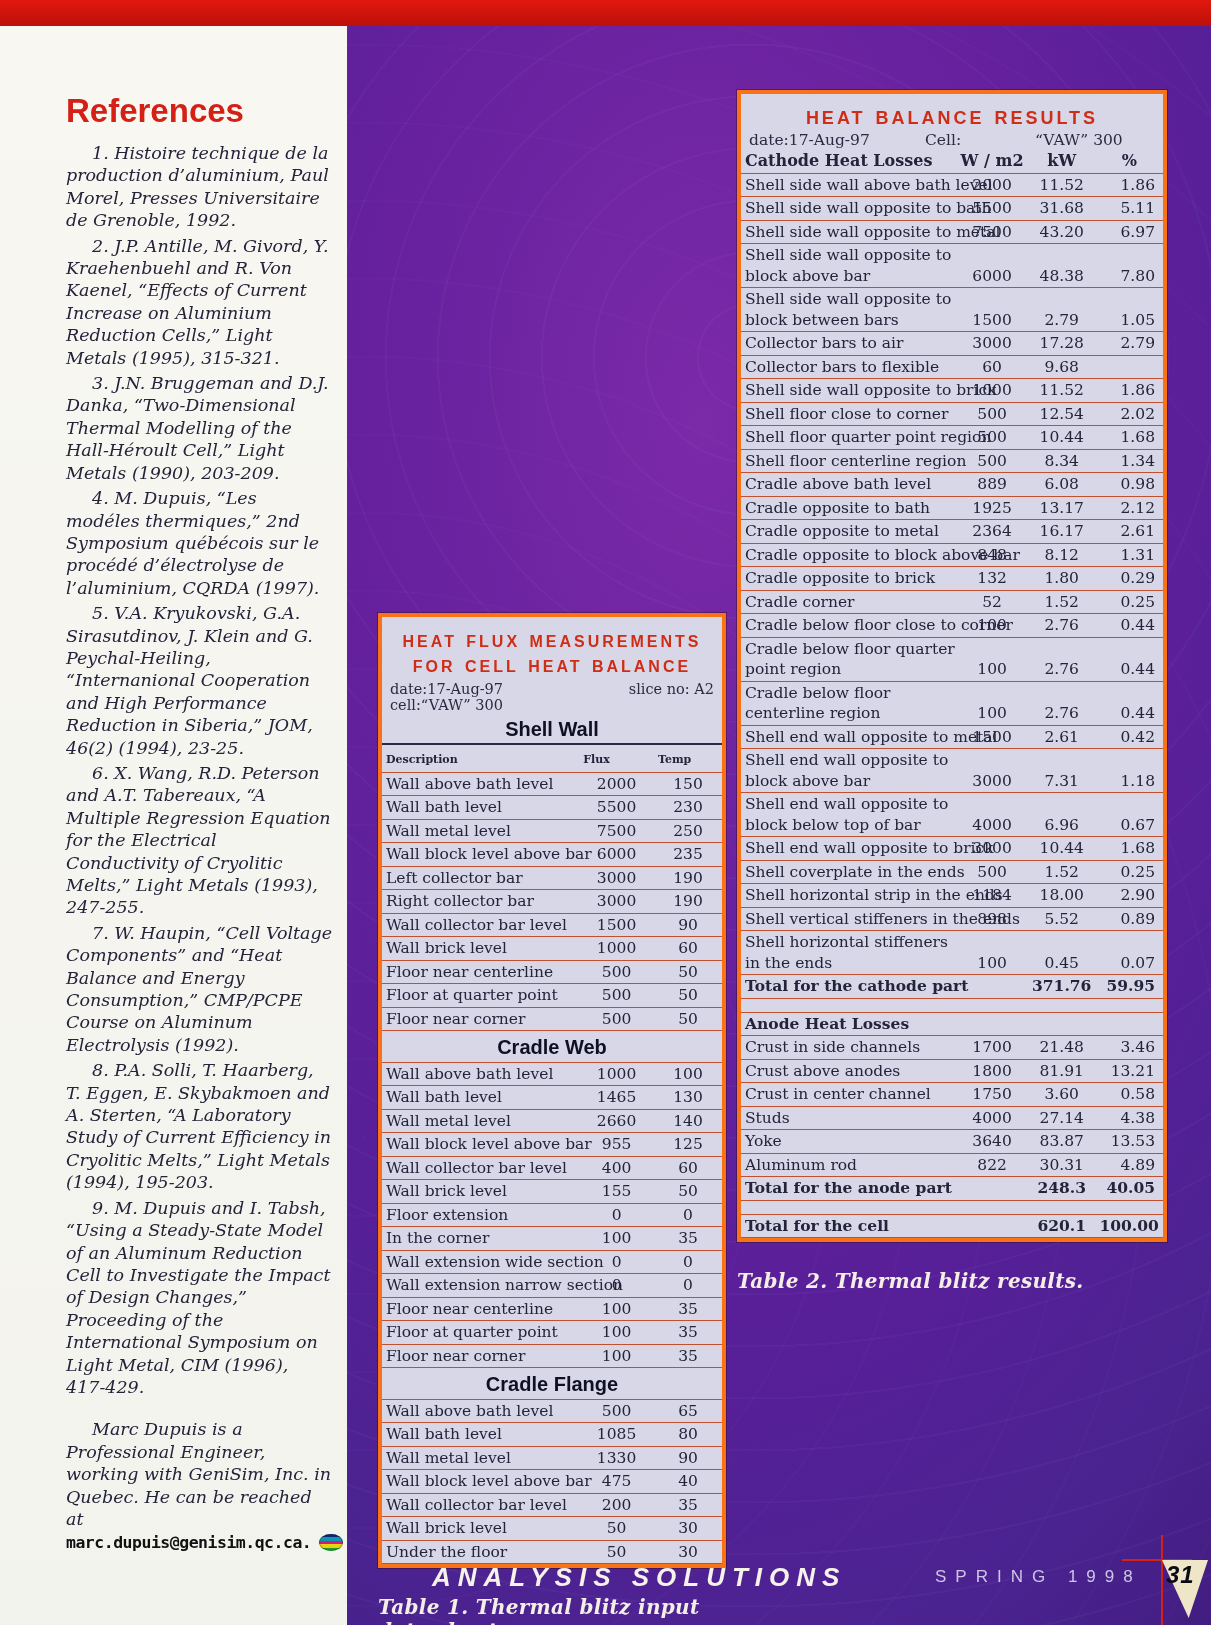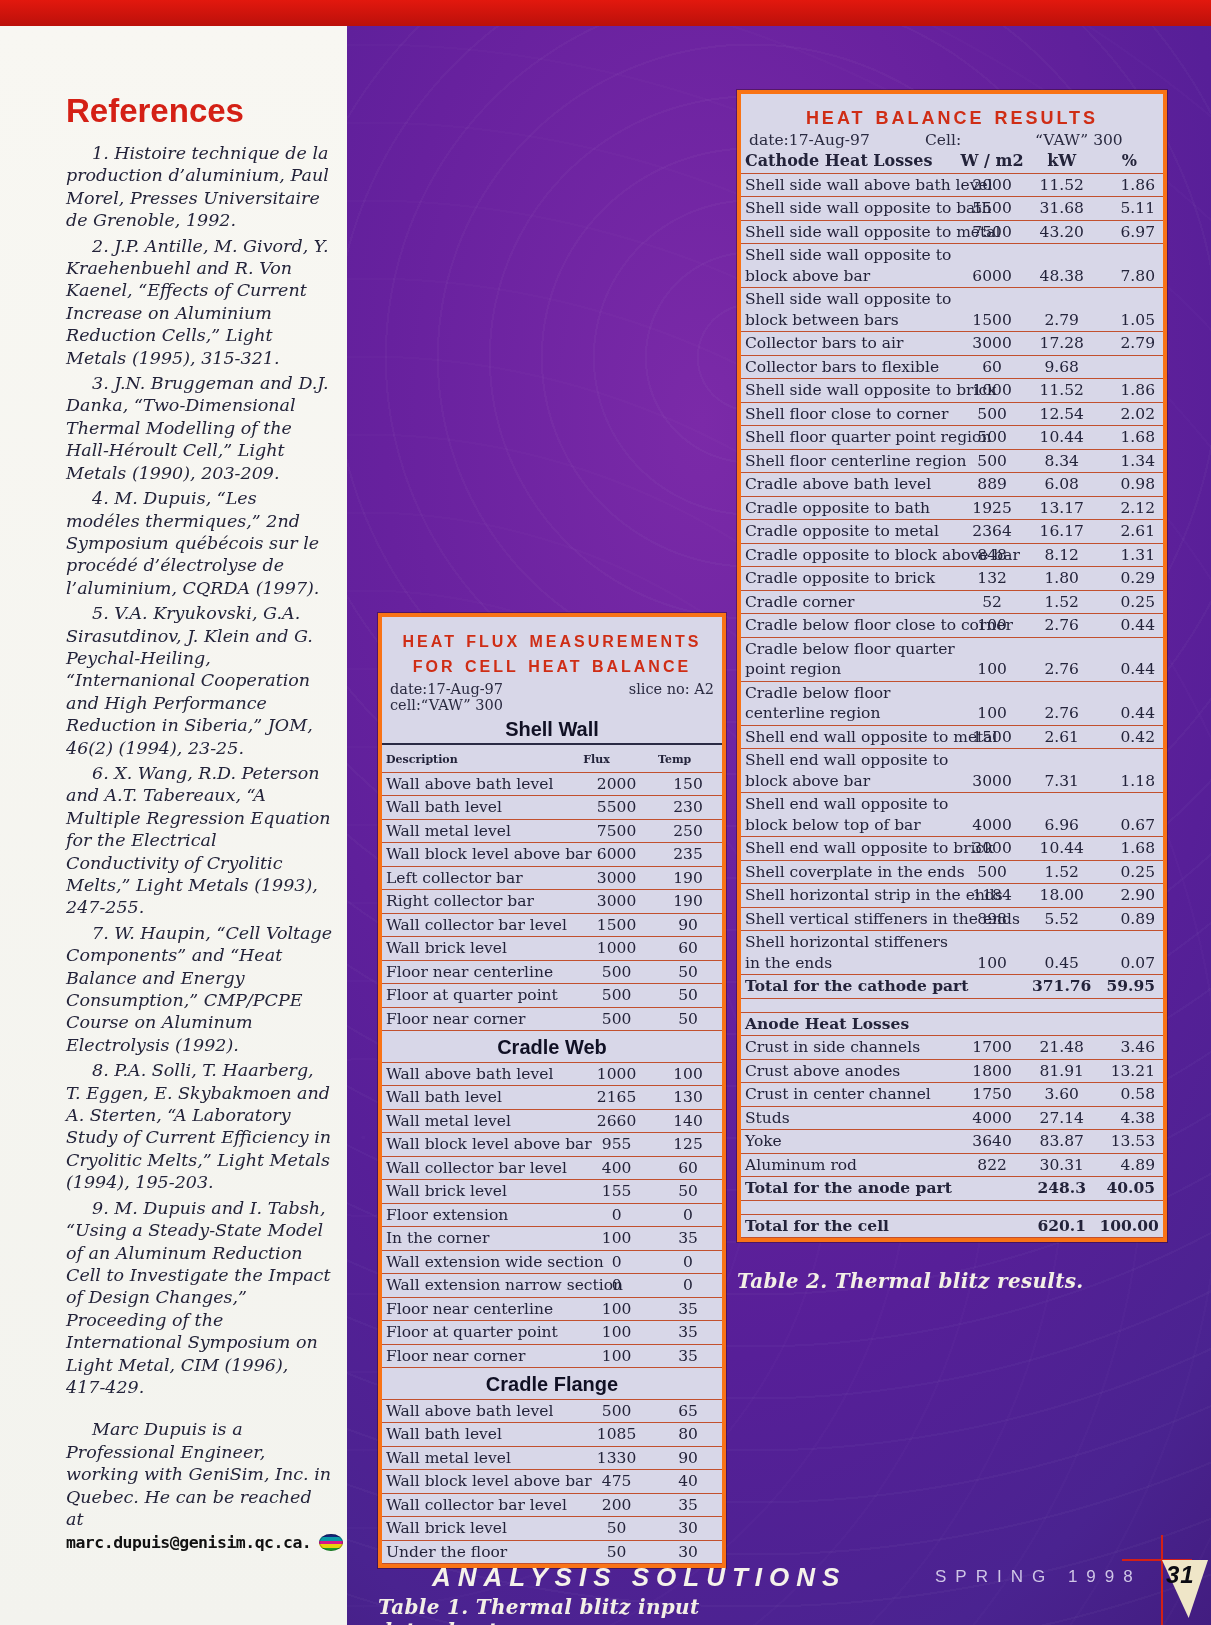--- a/index.html
+++ b/index.html
@@ -194,21 +194,21 @@
           <tr class="sec-row lined">
             <td colspan="3">Cradle Web</td>
           </tr>
           <tr class="lined">
             <td class="lbl">Wall above bath level</td>
             <td class="num">1000</td>
             <td class="num">100</td>
           </tr>
           <tr class="lined">
             <td class="lbl">Wall bath level</td>
-            <td class="num">2165</td>
+            <td class="num">1465</td>
             <td class="num">130</td>
           </tr>
           <tr class="lined">
             <td class="lbl">Wall metal level</td>
             <td class="num">2660</td>
             <td class="num">140</td>
           </tr>
           <tr class="lined">
             <td class="lbl">Wall block level above bar</td>
             <td class="num">955</td>

